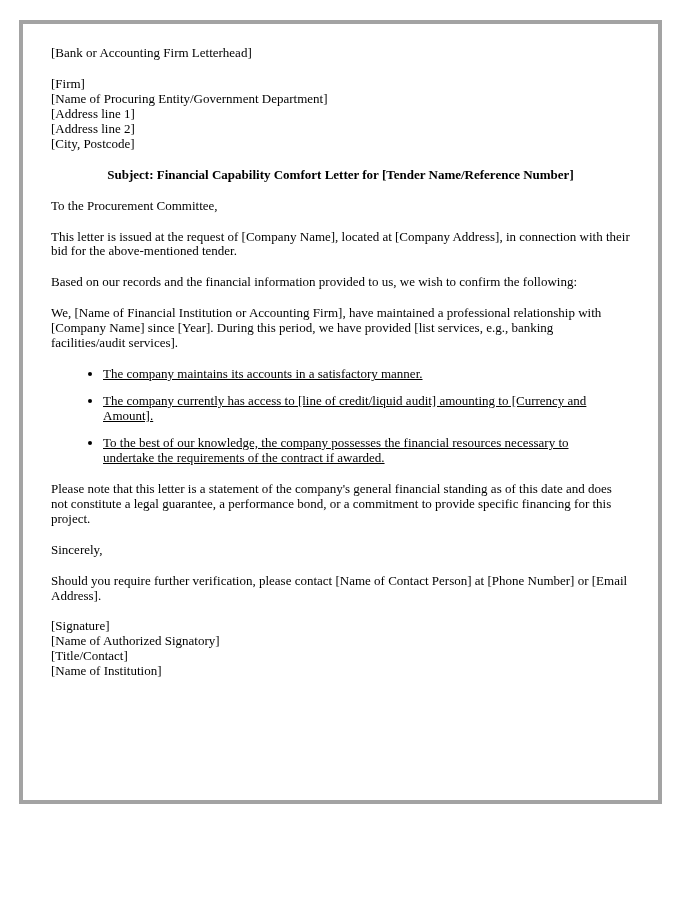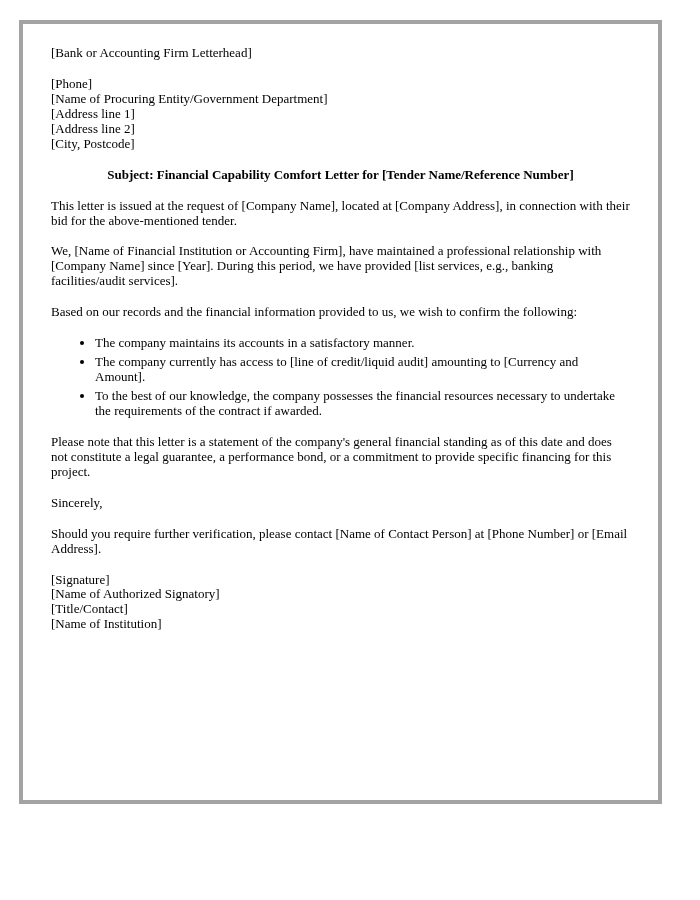--- a/index.html
+++ b/index.html
@@ -32,50 +32,52 @@
   }
   .subject {
     font-weight: bold;
     text-align: center;
   }
   ul.confirm-list {
     margin: 16px 0;
     padding-left: 40px;
   }
   ul.confirm-list li {
-    margin: 4px;
+    margin: 12px;
     padding: 0;
+    text-decoration: underline;
   }
   .line {
     display: block;
   }
 </style>
 </head>
 <body>
 
 <div class="sheet">
 
   <p>[Bank or Accounting Firm Letterhead]</p>
 
   <p>
-    <span class="line">[Phone]</span>
+    <span class="line">[Firm]</span>
     <span class="line">[Name of Procuring Entity/Government Department]</span>
     <span class="line">[Address line 1]</span>
     <span class="line">[Address line 2]</span>
     <span class="line">[City, Postcode]</span>
   </p>
 
   <p class="subject">Subject: Financial Capability Comfort Letter for [Tender Name/Reference Number]</p>
 
+  <p>To the Procurement Committee,</p>
 
   <p>This letter is issued at the request of [Company Name], located at [Company Address], in connection with their bid for the above-mentioned tender.</p>
 
+  <p>Based on our records and the financial information provided to us, we wish to confirm the following:</p>
+
   <p>We, [Name of Financial Institution or Accounting Firm], have maintained a professional relationship with [Company Name] since [Year]. During this period, we have provided [list services, e.g., banking facilities/audit services].</p>
-
-  <p>Based on our records and the financial information provided to us, we wish to confirm the following:</p>
 
   <ul class="confirm-list">
     <li>The company maintains its accounts in a satisfactory manner.</li>
     <li>The company currently has access to [line of credit/liquid audit] amounting to [Currency and Amount].</li>
     <li>To the best of our knowledge, the company possesses the financial resources necessary to undertake the requirements of the contract if awarded.</li>
   </ul>
 
   <p>Please note that this letter is a statement of the company's general financial standing as of this date and does not constitute a legal guarantee, a performance bond, or a commitment to provide specific financing for this project.</p>
 
   <p>Sincerely,</p>

